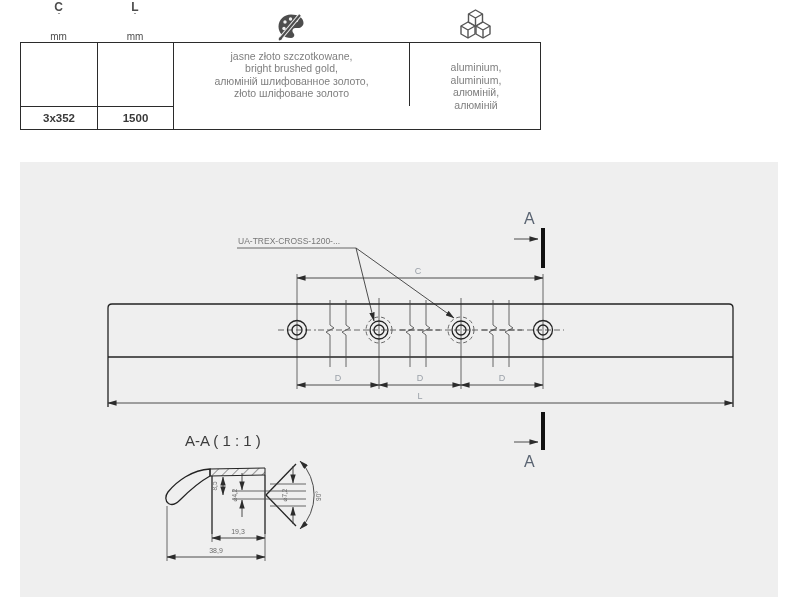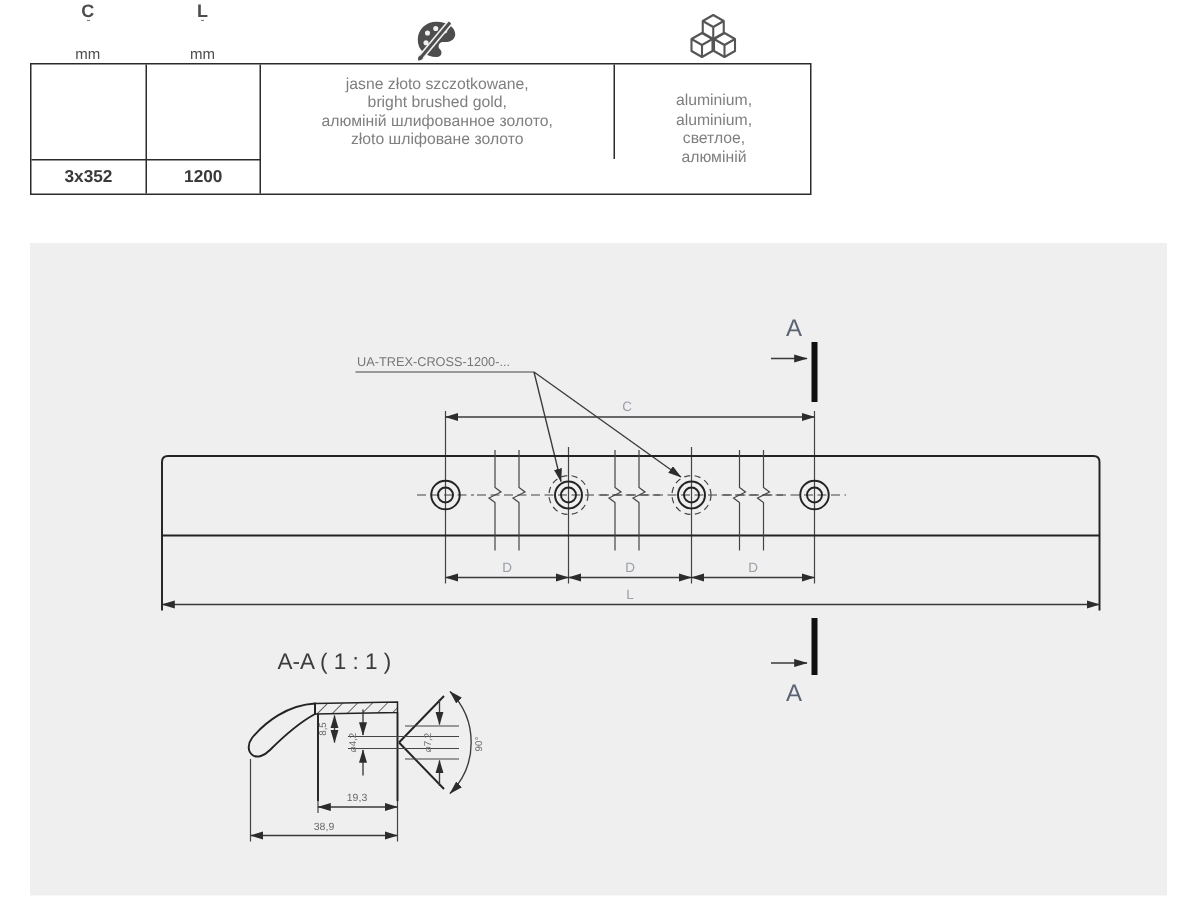--- a/index.html
+++ b/index.html
@@ -120,28 +120,28 @@
       <div class="cell" style="grid-column:2;grid-row:1;"></div>
       <div class="cell" style="grid-column:3;grid-row:1;">
         <div class="fin-line">jasne złoto szczotkowane,</div>
         <div class="fin-line">bright brushed gold,</div>
         <div class="fin-line">алюміній шлифованное золото,</div>
         <div class="fin-line">złoto шліфоване золото</div>
       </div>
       <div class="cell last mat">
         <div class="mat-line">aluminium,</div>
         <div class="mat-line">aluminium,</div>
-        <div class="mat-line">светлое,</div>
+        <div class="mat-line">алюміній,</div>
         <div class="mat-line">алюміній</div>
       </div>
       <div class="cell row2" style="grid-column:1;grid-row:2;">
         <span class="val">3x352</span>
       </div>
       <div class="cell row2" style="grid-column:2;grid-row:2;">
-        <span class="val">1200</span>
+        <span class="val">1500</span>
       </div>
     </div>
   </div>
 
   <div class="panel">
     <svg width="758" height="435" viewBox="0 0 758 435">
       <defs>
         <marker id="ah" viewBox="0 0 10 6" refX="9.5" refY="3" markerWidth="10" markerHeight="6" orient="auto-start-reverse">
           <path d="M0,0 L10,3 L0,6 Z" fill="#2c2c2c"></path>
         </marker>

